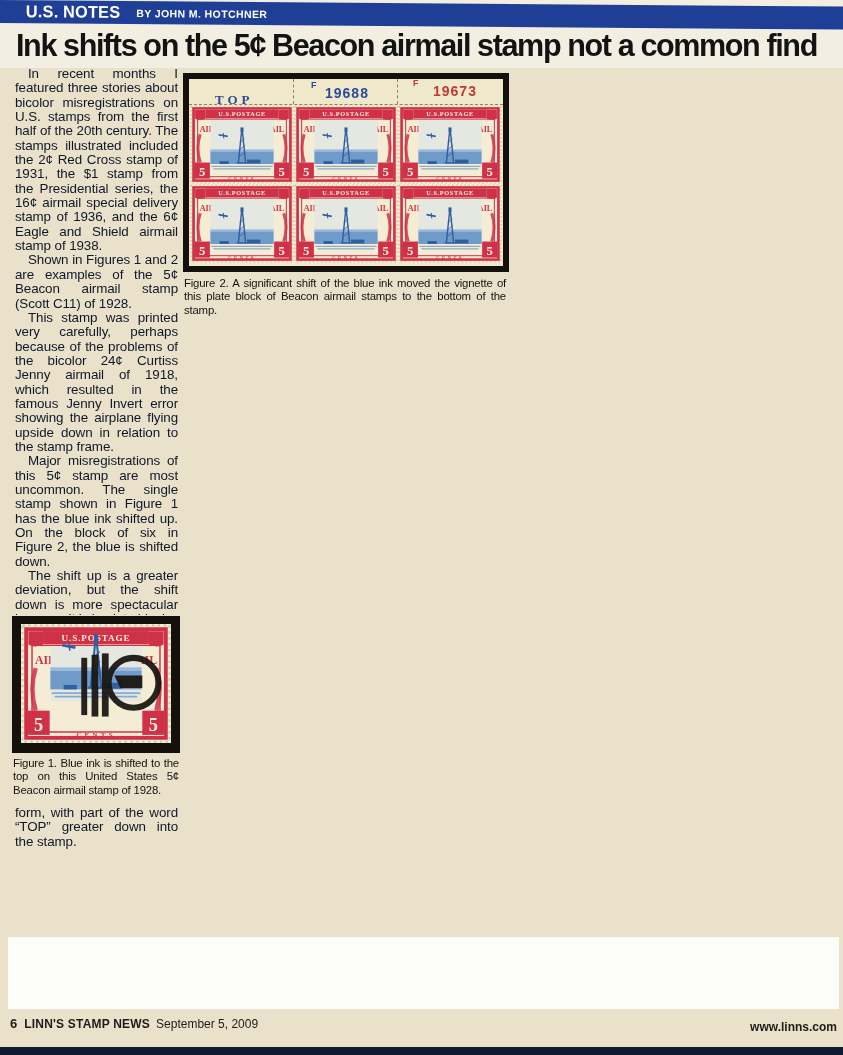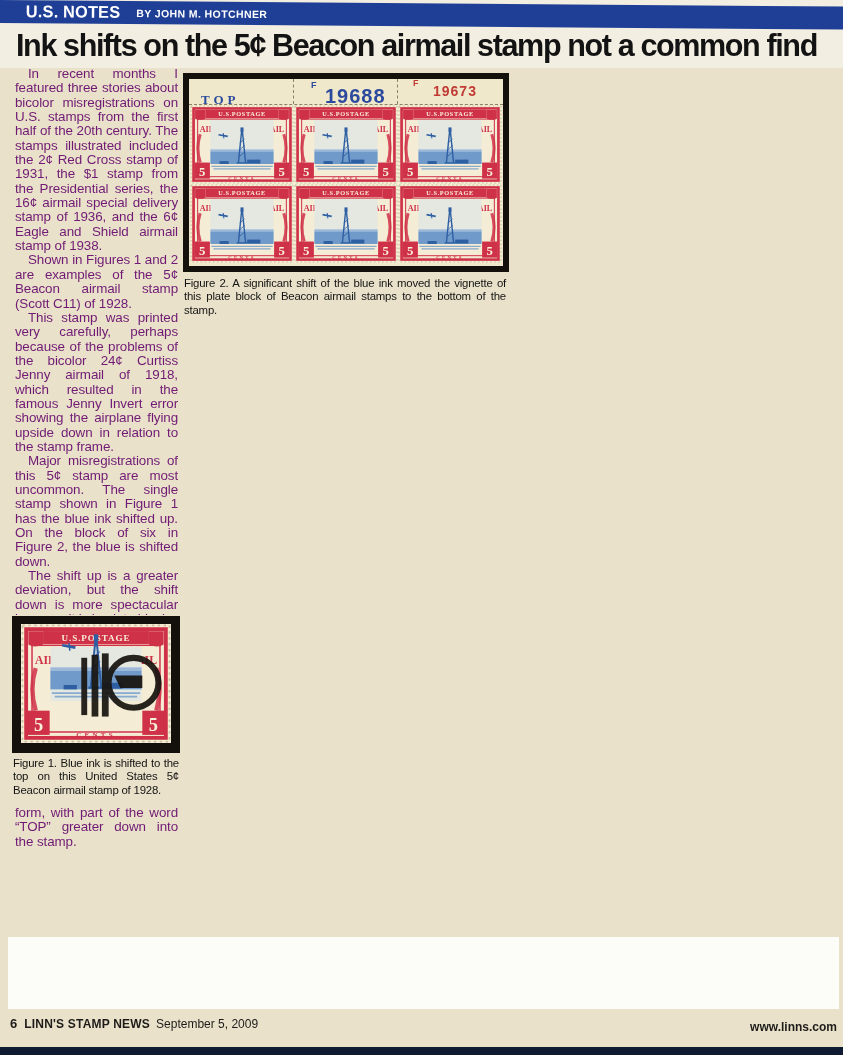--- a/index.html
+++ b/index.html
@@ -14,33 +14,33 @@
     display:flex;align-items:center;transform:rotate(0.45deg);transform-origin:0 0;
   }
   .kicker{color:#fff;font-weight:bold;font-size:17px;letter-spacing:.2px;margin-left:26px;transform:scaleX(.96);transform-origin:left center;}
   .byline{color:#fff;font-size:10.5px;font-weight:bold;letter-spacing:.4px;margin-left:12px;}
   .headline{
     position:absolute;left:16px;top:28px;width:826px;margin:0;
     font-size:31px;font-weight:bold;letter-spacing:-1.4px;color:#131313;
     transform:scaleX(.985);transform-origin:left top;white-space:nowrap;
   }
   
-  .col{position:absolute;font-size:13.4px;line-height:14.35px;text-align:justify;color:#701a75;letter-spacing:-.1px;}
+  .col{position:absolute;font-size:13.4px;line-height:14.35px;text-align:justify;color:#0f172a;letter-spacing:-.1px;}
   .col p{margin:0;text-indent:13px;}
   .col1{left:15px;top:67px;width:163px;height:548px;overflow:hidden;}
   .col2{left:15px;top:806px;width:163px;height:132px;overflow:hidden;}
   
   .photo{position:absolute;background:#14100c;}
   .fig2-photo{left:183px;top:73px;width:326px;height:199px;}
   .fig2-paper{position:absolute;left:6px;top:6px;width:314px;height:187px;background:#f0e8ca;}
   .selvage{position:relative;height:25px;border-bottom:1px dashed #8d8265;z-index:2;}
   .selvage span{position:absolute;font-weight:bold;}
-  .selvage-top{left:12px;top:13px;color:#2b4a9e;font-size:13px;letter-spacing:4px;font-family:"Liberation Serif",serif;}
+  .selvage-top{left:26px;top:13px;color:#2b4a9e;font-size:13px;letter-spacing:4px;font-family:"Liberation Serif",serif;}
   .plate-letter-blue{left:122px;top:1px;color:#2b4a9e;font-size:9px;}
-  .plate-number-blue{left:136px;top:6px;color:#2b4a9e;font-size:20px;letter-spacing:1px;}
+  .plate-number-blue{left:136px;top:6px;color:#2b4a9e;font-size:14px;letter-spacing:1px;}
   .plate-letter-red{left:224px;top:-1px;color:#c03a35;font-size:9px;}
   .plate-number-red{left:244px;top:4px;color:#c03a35;font-size:14px;letter-spacing:1px;}
   .selvage-perf{position:absolute;top:0;height:25px;width:0;border-left:1px dashed #8d8265;}
   .stamp-row{display:flex;margin-left:1px;}
   .stamp-slot{width:104px;height:79px;}
   .stamp-slot svg{display:block;width:100%;height:100%;}
   .fig1-photo{left:12px;top:616px;width:168px;height:137px;}
   .fig1-stamp{position:absolute;left:9px;top:8px;width:150px;height:119px;}
   .fig1-stamp svg{display:block;width:100%;height:100%;}
   .caption{position:absolute;font-weight:normal;font-size:11.4px;line-height:13.4px;text-align:justify;color:#141414;letter-spacing:-.2px;}

